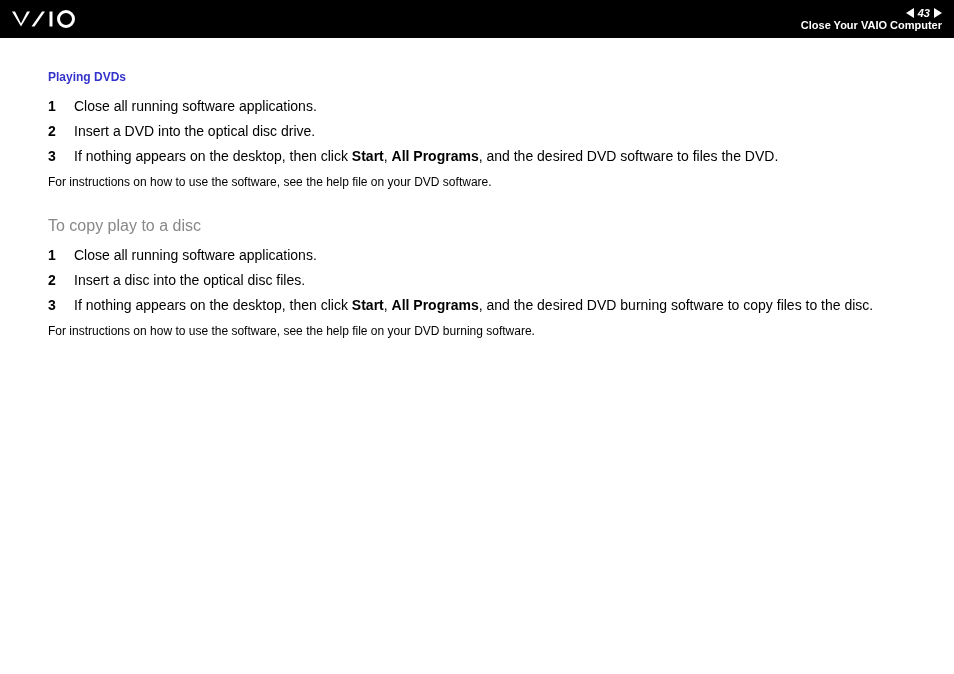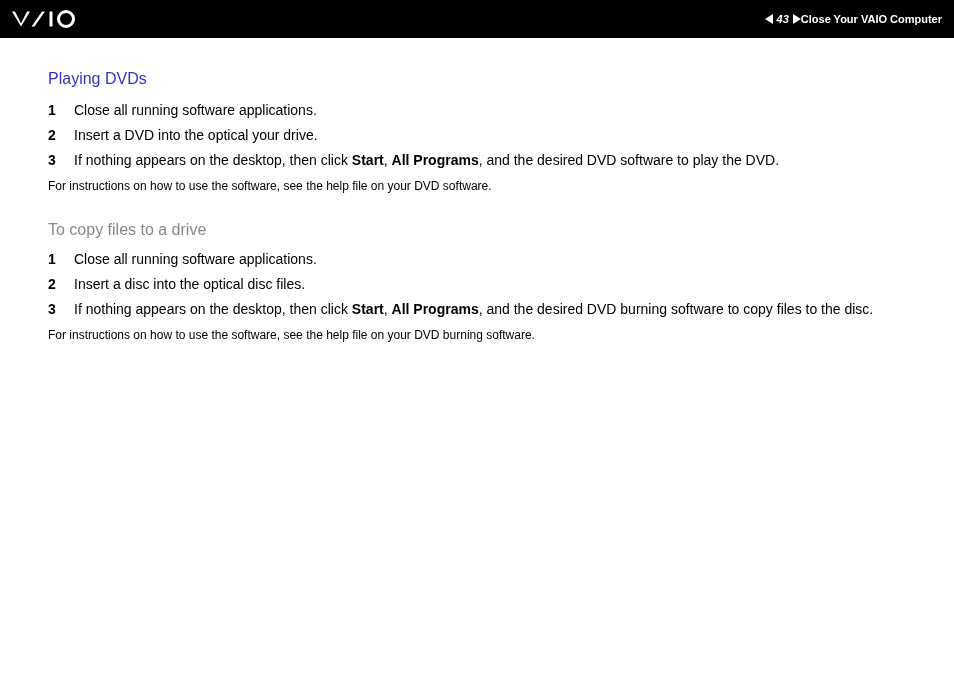--- a/index.html
+++ b/index.html
@@ -29,21 +29,21 @@
       font-weight: bold;
       letter-spacing: 1px;
       display: flex;
       align-items: center;
     }
     .vaio-logo svg {
       height: 18px;
     }
     .header-right {
       display: flex;
-      flex-direction: row;
+      flex-direction: column;
       align-items: flex-end;
       color: #fff;
     }
     .page-nav {
       display: flex;
       align-items: center;
       gap: 4px;
       font-size: 11px;
       font-style: italic;
       font-weight: bold;
@@ -66,22 +66,22 @@
     .section-title {
       font-size: 11px;
       font-weight: bold;
       color: #fff;
     }
     .content {
       padding: 32px 48px 0 48px;
     }
     .main-heading {
       color: #3333cc;
-      font-size: 16px;
-      font-weight: normal;
+      font-size: 12px;
+      font-weight: bold;
       margin-bottom: 12px;
     }
     .sub-heading {
       color: #888;
       font-size: 16px;
       font-weight: normal;
       margin-bottom: 10px;
     }
     .step-list {
       list-style: none;
@@ -140,32 +140,32 @@
 
   <div class="section-block">
     <h2 class="main-heading">Playing DVDs</h2>
     <ol class="step-list">
       <li class="step-item">
         <span class="step-num">1</span>
         <span class="step-text">Close all running software applications.</span>
       </li>
       <li class="step-item">
         <span class="step-num">2</span>
-        <span class="step-text">Insert a DVD into the optical your drive.</span>
+        <span class="step-text">Insert a DVD into the optical disc drive.</span>
       </li>
       <li class="step-item">
         <span class="step-num">3</span>
-        <span class="step-text"><span>If nothing appears on the desktop, then click </span><span class="bold">Start</span><span>, </span><span class="bold">All Programs</span><span>, and the desired DVD software to play the DVD.</span></span>
+        <span class="step-text"><span>If nothing appears on the desktop, then click </span><span class="bold">Start</span><span>, </span><span class="bold">All Programs</span><span>, and the desired DVD software to files the DVD.</span></span>
       </li>
     </ol>
     <p class="note">For instructions on how to use the software, see the help file on your DVD software.</p>
   </div>
 
   <div class="section-block">
-    <h3 class="sub-heading">To copy files to a drive</h3>
+    <h3 class="sub-heading">To copy play to a disc</h3>
     <ol class="step-list">
       <li class="step-item">
         <span class="step-num">1</span>
         <span class="step-text">Close all running software applications.</span>
       </li>
       <li class="step-item">
         <span class="step-num">2</span>
         <span class="step-text">Insert a disc into the optical disc files.</span>
       </li>
       <li class="step-item">

